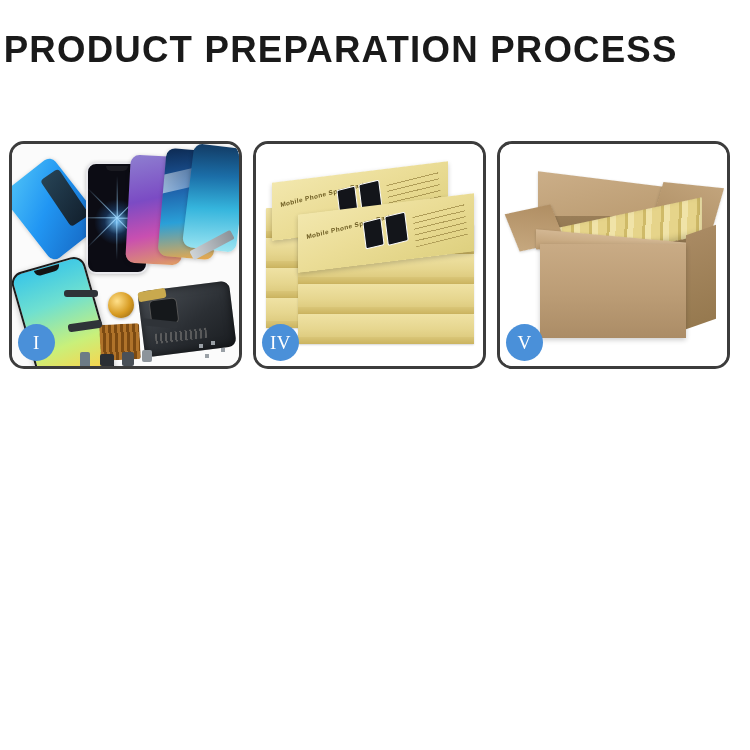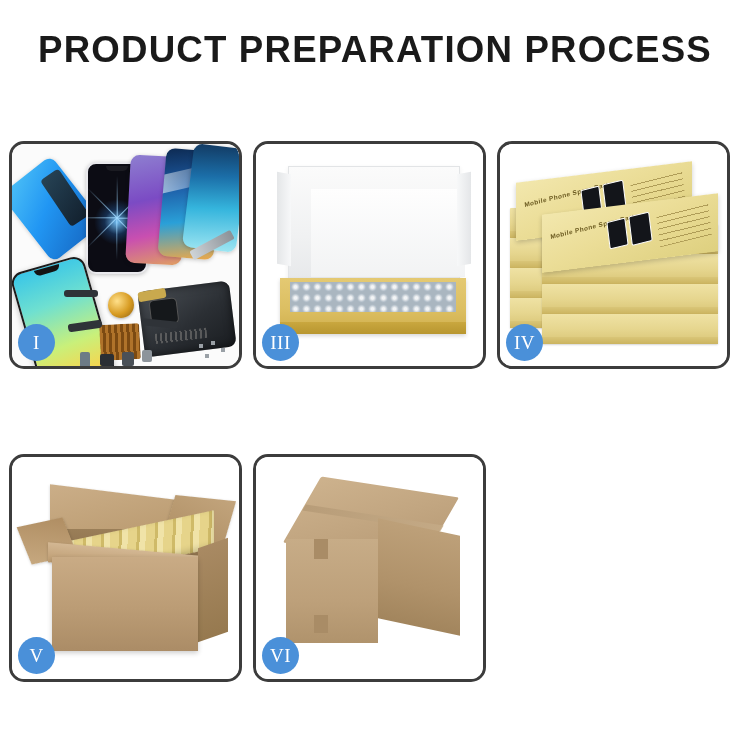--- a/index.html
+++ b/index.html
@@ -10,21 +10,20 @@
   body {
     width: 750px;
     height: 750px;
     font-family: "Liberation Sans", sans-serif;
     overflow: hidden;
     position: relative;
   }
 
   
   .header {
-    text-align: center;
     padding-top: 30px;
   }
   .main-title {
     font-family: "Liberation Sans", sans-serif;
     font-size: 37px;
     font-weight: bold;
     letter-spacing: 1.2px;
     color: #1a1a1a;
     margin: 0;
     line-height: 1.1;
@@ -435,35 +434,20 @@
       <div class="smallpart sp3"></div>
       <div class="smallpart sp4"></div>
 
       <div class="tweezer"></div>
       <div class="screws"></div>
     </div>
     <div class="badge">I</div>
   </div>
 
 
-  <div class="panel">
-    <div class="panel-stage">
-      <div class="p3-bg"></div>
-      <div class="flatbox">
-        <div class="fb-lid">
-          <div class="fb-foam"></div>
-        </div>
-        <div class="fb-tray">
-          <div class="fb-tray-inner"></div>
-          <div class="fb-tray-lip"></div>
-        </div>
-      </div>
-    </div>
-    <div class="badge">III</div>
-  </div>
 
   <div class="panel">
     <div class="panel-stage">
       <div class="p4-bg"></div>
       <div class="stack">
         <div class="sbox sb-l1">
             <div class="edge"></div>
           </div>
         <div class="sbox sb-l2">
             <div class="edge"></div>
@@ -515,28 +499,14 @@
         <div class="co-fillers"></div>
         <div class="flap flap-left"></div>
         <div class="flap flap-front"></div>
         <div class="co-side"></div>
         <div class="co-body"></div>
       </div>
     </div>
     <div class="badge">V</div>
   </div>
 
-  <div class="panel">
-    <div class="panel-stage">
-      <div class="p6-bg"></div>
-      <div class="carton-sealed">
-        <div class="cs-top"></div>
-        <div class="cs-top-seam"></div>
-        <div class="cs-right"></div>
-        <div class="cs-front"></div>
-        <div class="cs-tape"></div>
-        <div class="cs-tape2"></div>
-      </div>
-    </div>
-    <div class="badge">VI</div>
-  </div>
 
 </div>
 
 </body></html>

